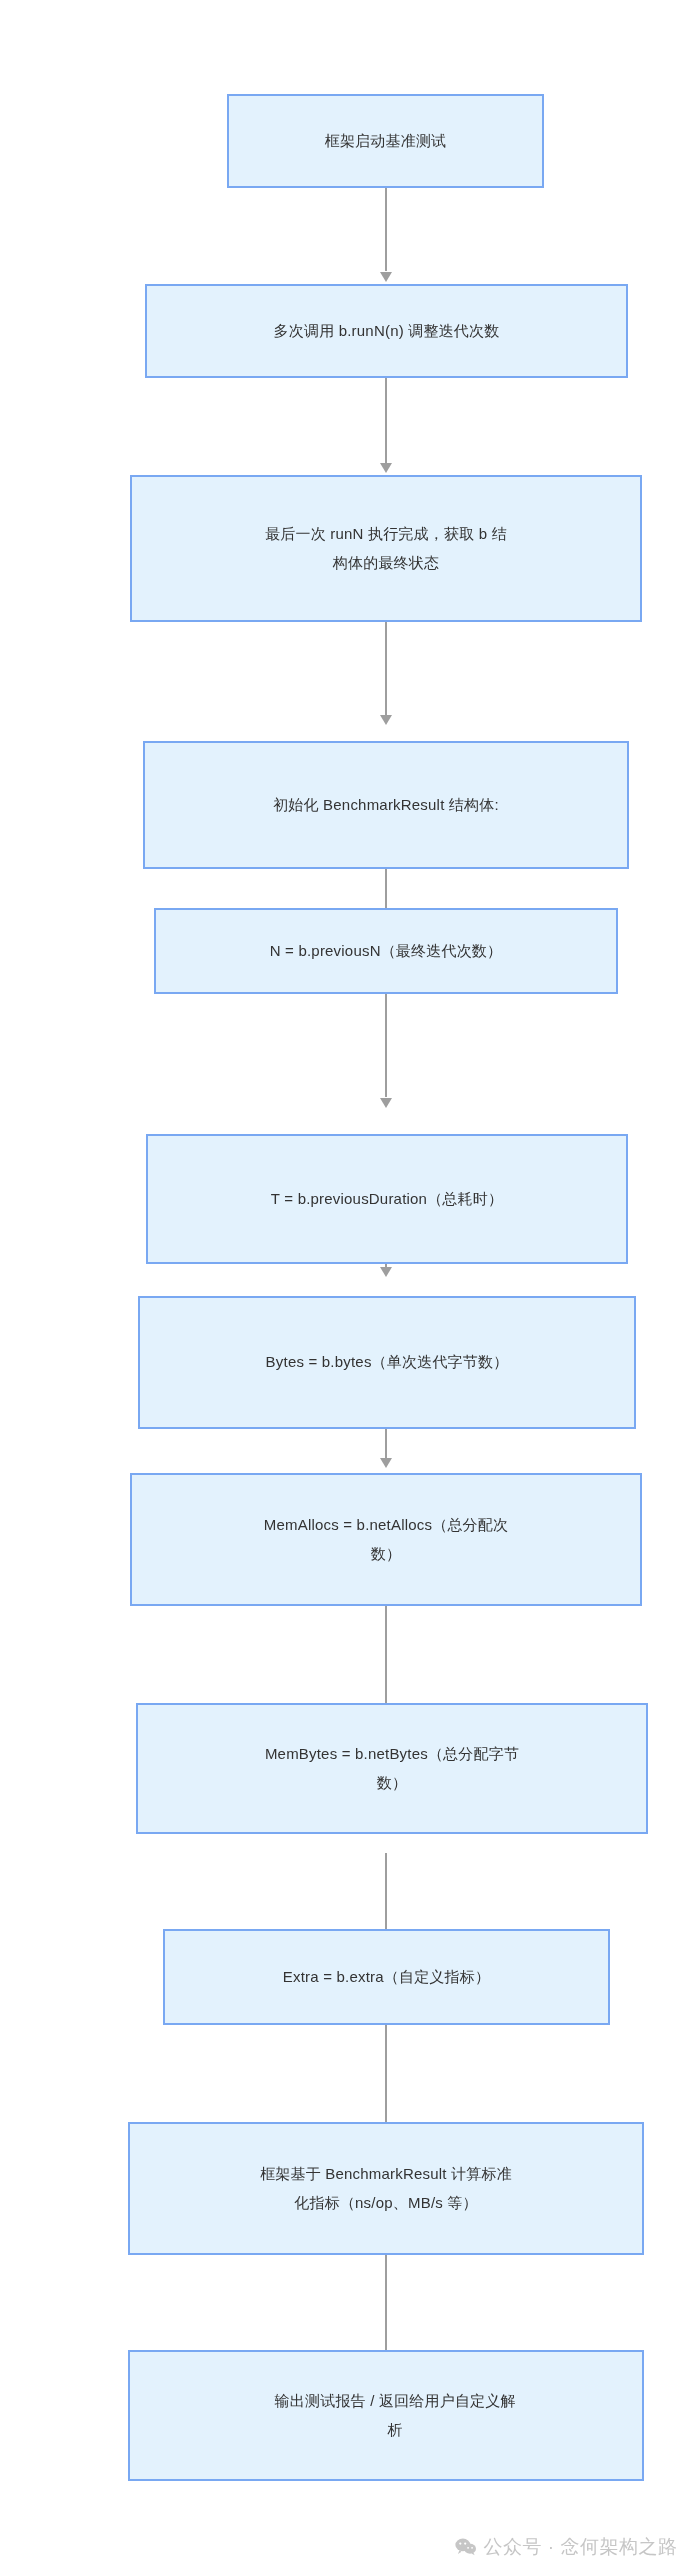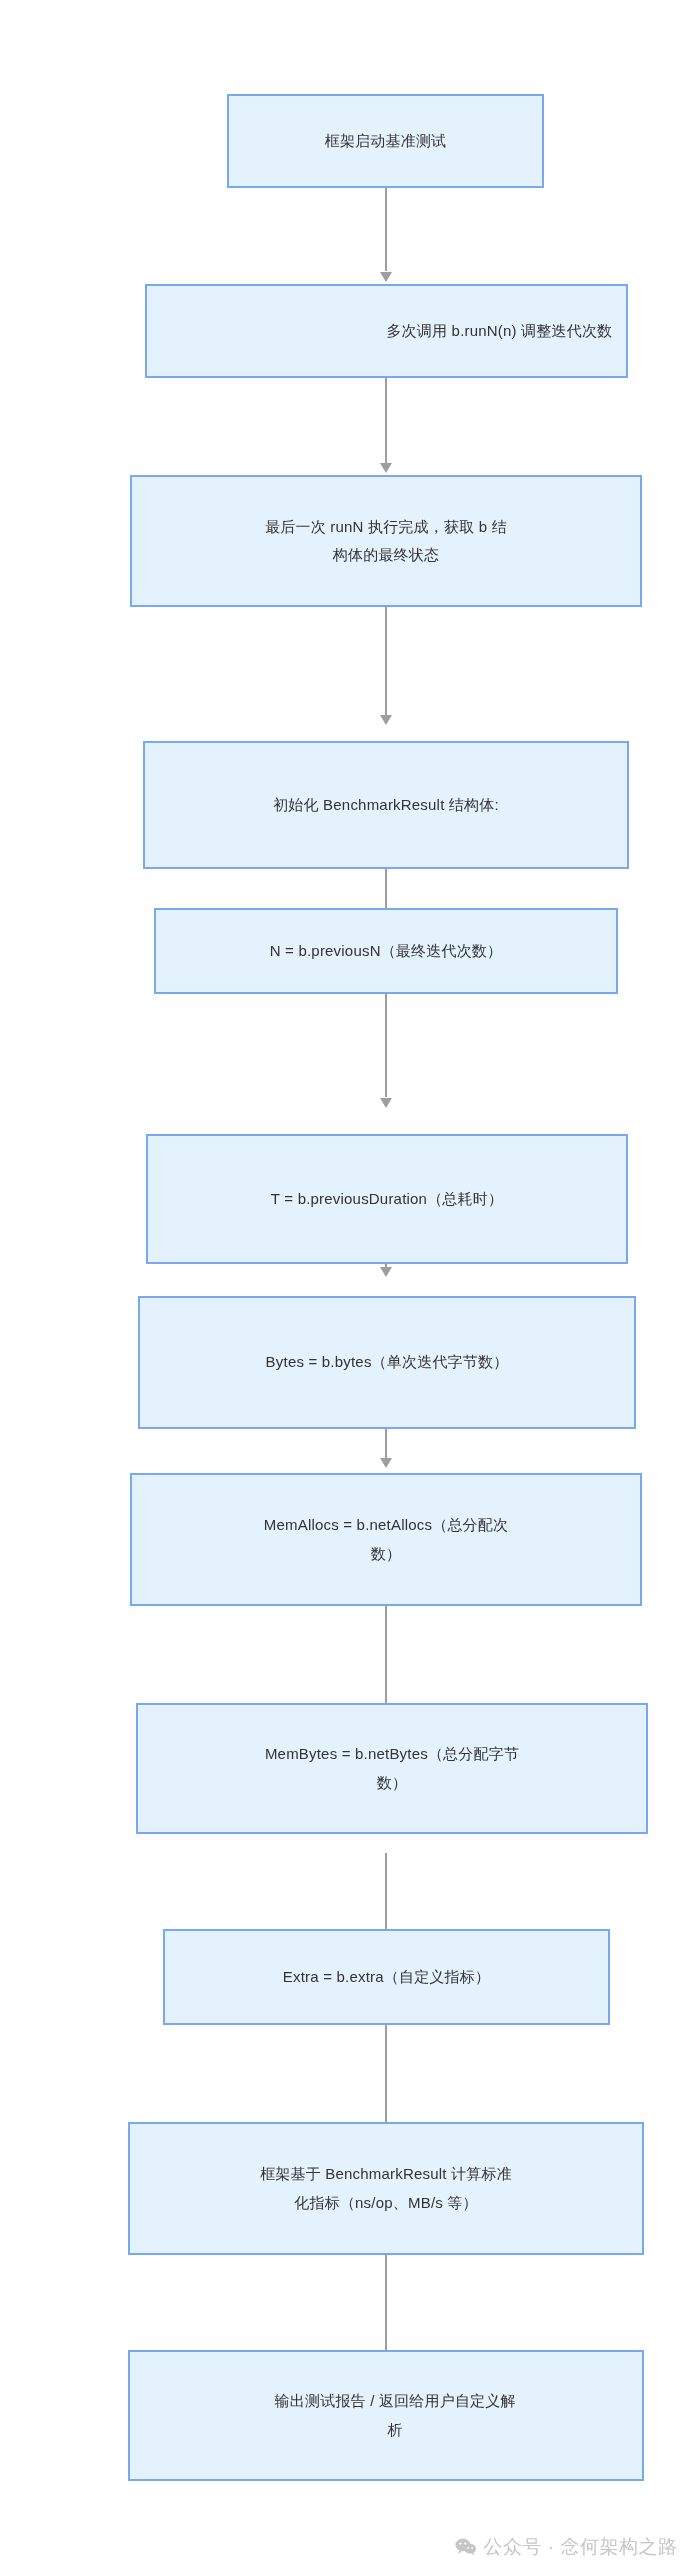--- a/index.html
+++ b/index.html
@@ -108,25 +108,25 @@
   <div class="edge" style="left:353px; top:2025px; height:103px;"></div>
   <div class="arrowhead" style="left:348px; top:2128px;"></div>
 
   <div class="edge" style="left:353px; top:2255px; height:95px;"></div>
   <div class="arrowhead" style="left:348px; top:2350px;"></div>
 
   <div class="node" style="left:195px; top:94px; width:317px; height:94px;">
     <span class="node-label">框架启动基准测试</span>
   </div>
 
-  <div class="node" style="left:113px; top:284px; width:483px; height:94px;justify-content:flex-end;">
+  <div class="node" style="left:113px; top:284px; width:483px; height:94px;">
     <span class="node-label">多次调用 b.runN(n) 调整迭代次数</span>
   </div>
 
-  <div class="node" style="left:98px; top:475px; width:512px; height:132px;">
+  <div class="node" style="left:98px; top:475px; width:512px; height:147px;">
     <span class="node-label">最后一次 runN 执行完成，获取 b 结
 构体的最终状态</span>
   </div>
 
   <div class="node" style="left:111px; top:741px; width:486px; height:128px;">
     <span class="node-label">初始化 BenchmarkResult 结构体:</span>
   </div>
 
   <div class="node" style="left:122px; top:908px; width:464px; height:86px;">
     <span class="node-label">N = b.previousN（最终迭代次数）</span>

